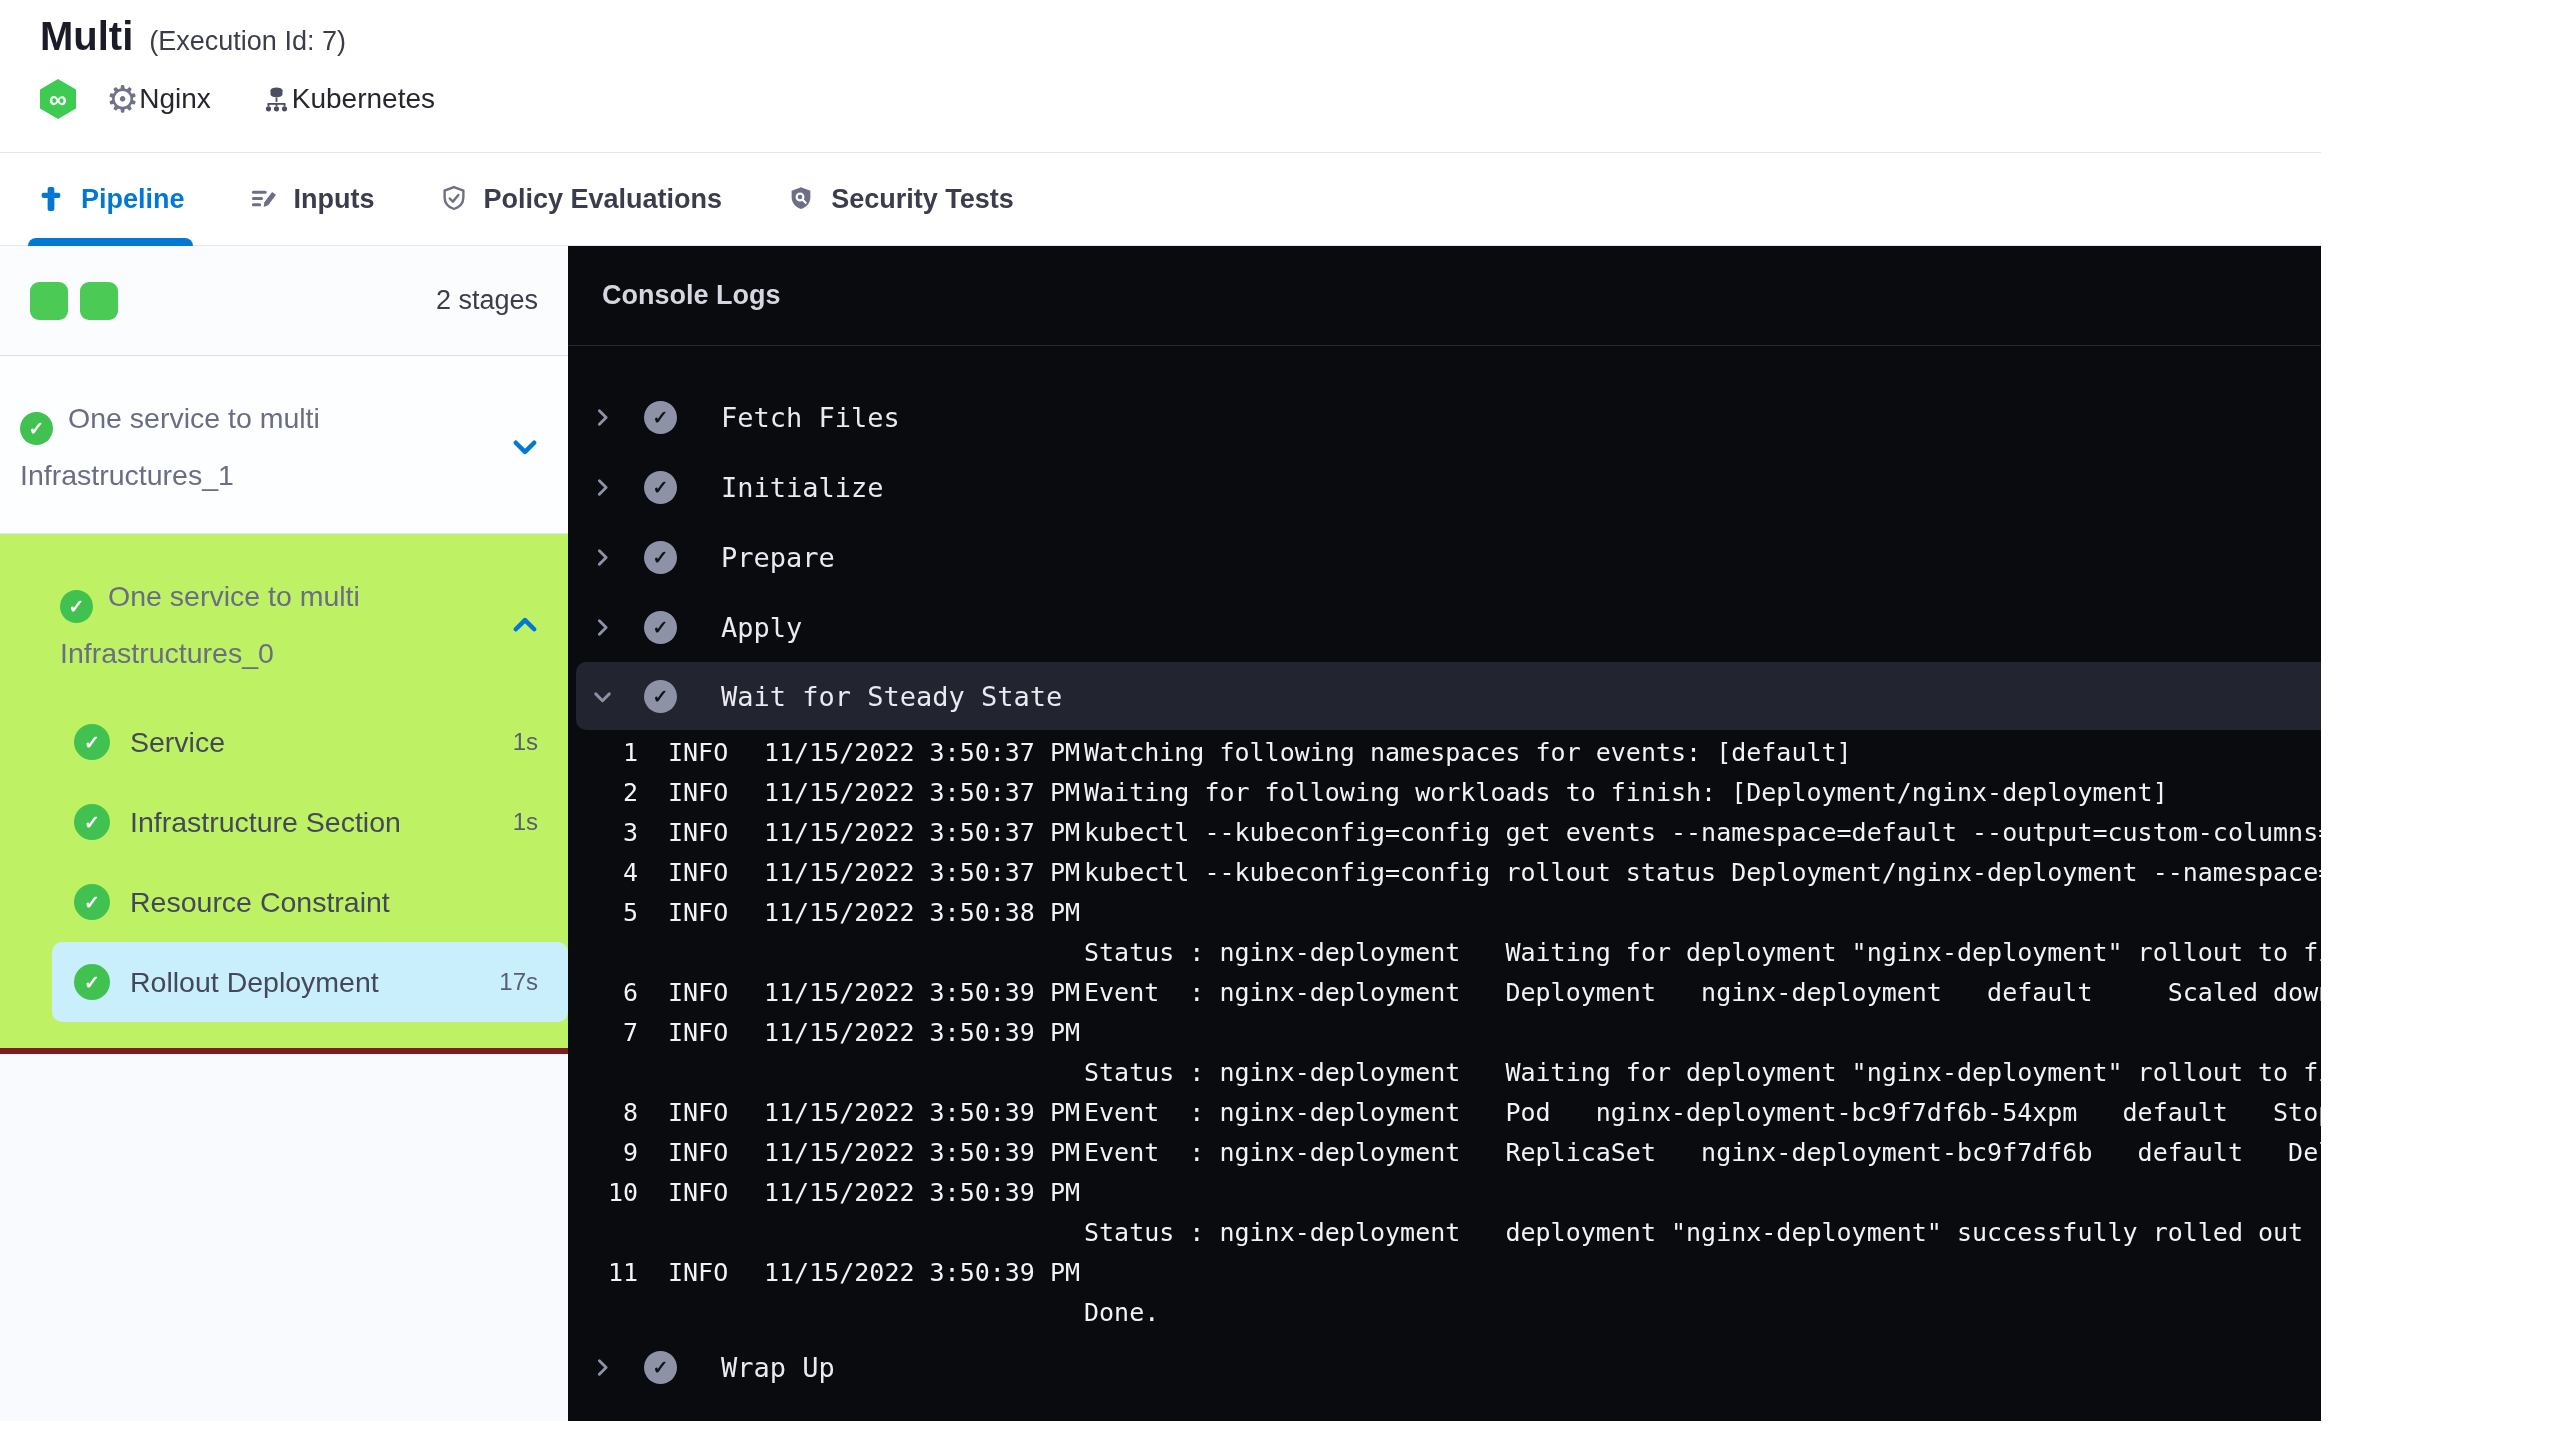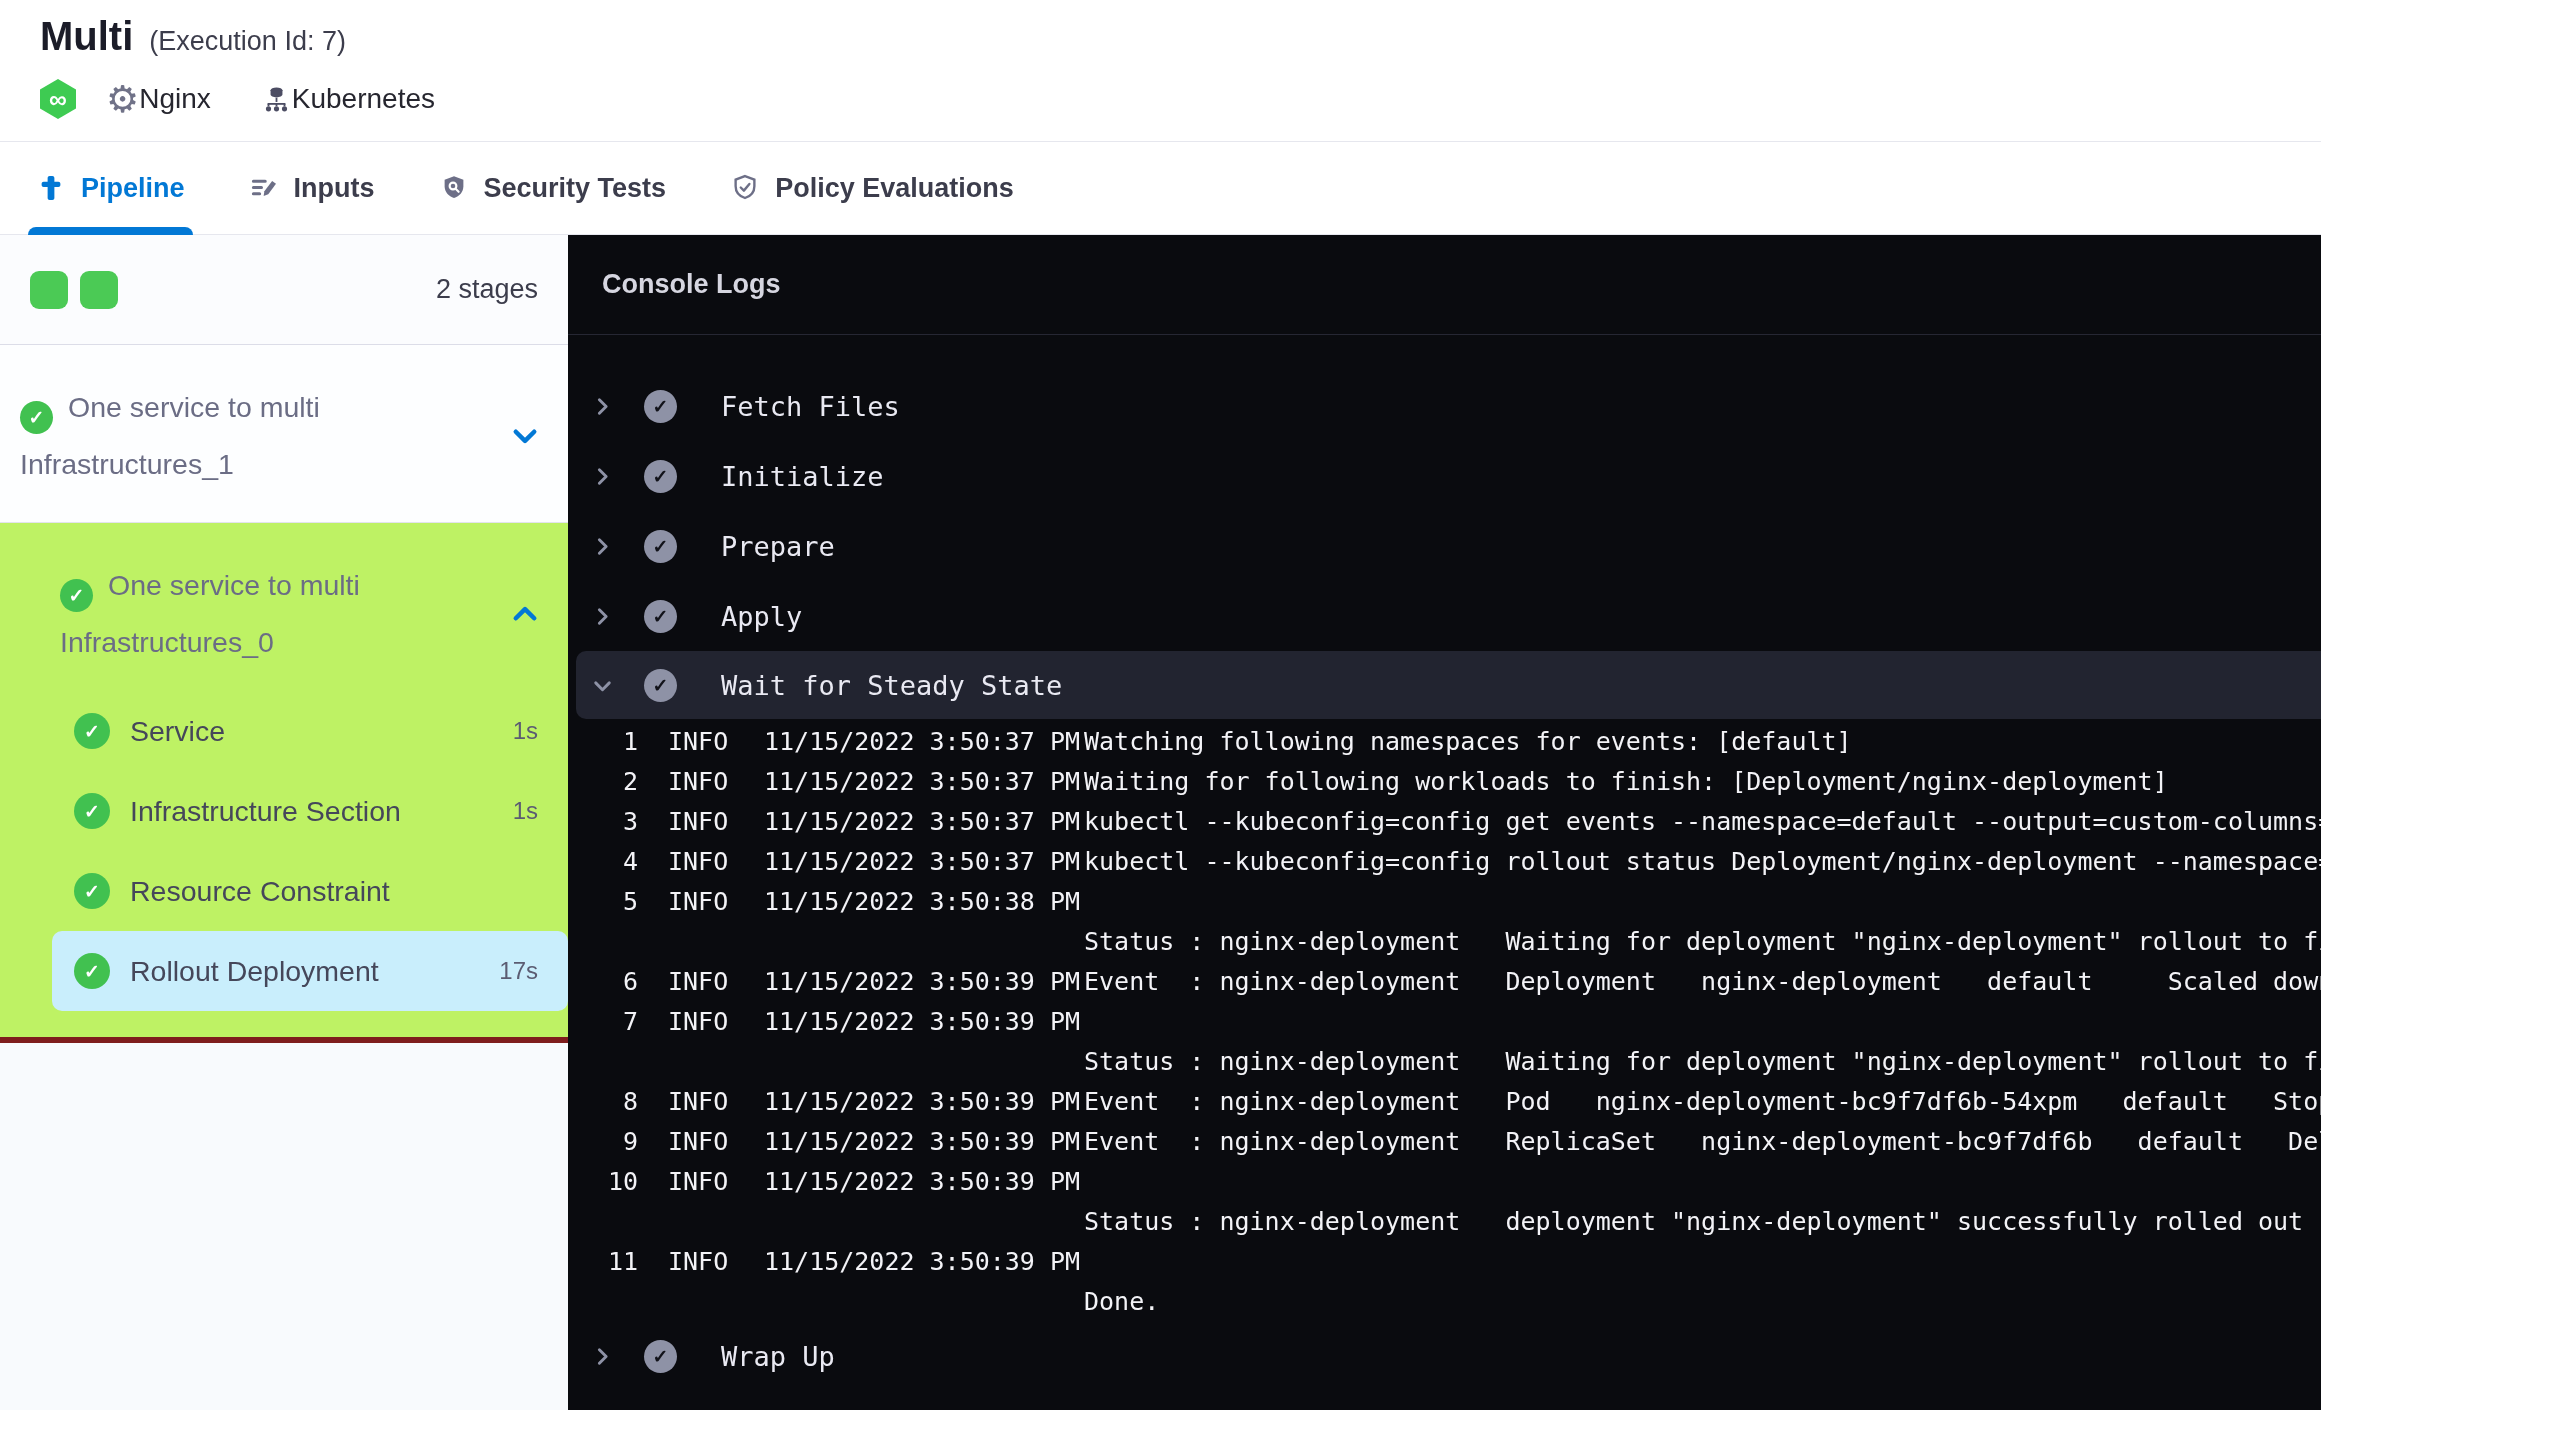--- a/index.html
+++ b/index.html
@@ -14,21 +14,21 @@
   .meta-row { display:flex; align-items:center; margin:20px 0 0 40px; }
   .hex { width:36px; height:40px; flex:none;
          clip-path:polygon(50% 0,100% 26%,100% 74%,50% 100%,0 74%,0 26%);
          background:#3ecb52; display:flex; align-items:center; justify-content:center;
          color:#fff; font-size:25px; font-weight:bold; }
   .gear { font-size:37px; color:#707288; margin-left:30px; line-height:1; }
   .meta-label { font-size:28px; color:#26262f; }
   .infra-ic { margin-left:50px; color:#4c4d63; display:flex; }
 
   
-  .tabs { height:94px; margin-top:22px; border-top:1px solid #e6e7ee; border-bottom:1px solid #e6e7ee;
+  .tabs { height:94px; margin-top:33px; border-top:1px solid #e6e7ee; border-bottom:1px solid #e6e7ee;
           display:flex; align-items:stretch; padding-left:36px; gap:64px; background:#fff; }
   .tab { display:flex; align-items:center; gap:15px; font-size:27px; font-weight:bold;
          color:#3c3d4c; position:relative; cursor:pointer; }
   .tab .tab-icon { color:#6d6f87; display:flex; }
   .tab.active { color:#0278d5; }
   .tab.active .tab-icon { color:#0278d5; }
   .tab.active::after { content:""; position:absolute; left:-8px; right:-8px; bottom:-1px; height:8px;
                        background:#0278d5; border-radius:8px 8px 0 0; }
 
   
@@ -121,36 +121,36 @@
             <g stroke="currentColor" stroke-width="2.4" stroke-linecap="round">
               <path d="M3.5 6.5h9.5M3.5 11.5h6.5M3.5 16.5h5"></path>
             </g>
             <path fill="currentColor" d="M12.3 14.6l6.2-8.3 3.1 2.3-6.2 8.3-3.7 1.5z"></path>
           </svg>
         </span>
         <span class="tab-label">Inputs</span>
       </div>
       <div class="tab">
         <span class="tab-icon">
+          <svg viewBox="0 0 24 24" width="30" height="30" fill="none" stroke="currentColor" stroke-width="1.9">
+            <path d="M12 2.5l7.5 2.8v5.2c0 4.6-3.2 8-7.5 9.5-4.3-1.5-7.5-4.9-7.5-9.5V5.3z"></path>
+            <path d="M8.6 11.6l2.5 2.5 4.4-5.3" stroke-linecap="round" stroke-linejoin="round"></path>
+          </svg>
+        </span>
+        <span class="tab-label">Policy Evaluations</span>
+      </div>
+      <div class="tab">
+        <span class="tab-icon">
           <svg viewBox="0 0 24 24" width="30" height="30">
             <path fill="currentColor" d="M12 2.5l7.5 2.8v5.2c0 4.6-3.2 8-7.5 9.5-4.3-1.5-7.5-4.9-7.5-9.5V5.3z"></path>
             <circle cx="11.2" cy="10.4" r="2.7" fill="none" stroke="#fff" stroke-width="1.7"></circle>
             <path d="M13.3 12.6l2.4 2.4" stroke="#fff" stroke-width="1.7" stroke-linecap="round"></path>
           </svg>
         </span>
         <span class="tab-label">Security Tests</span>
-      </div>
-      <div class="tab">
-        <span class="tab-icon">
-          <svg viewBox="0 0 24 24" width="30" height="30" fill="none" stroke="currentColor" stroke-width="1.9">
-            <path d="M12 2.5l7.5 2.8v5.2c0 4.6-3.2 8-7.5 9.5-4.3-1.5-7.5-4.9-7.5-9.5V5.3z"></path>
-            <path d="M8.6 11.6l2.5 2.5 4.4-5.3" stroke-linecap="round" stroke-linejoin="round"></path>
-          </svg>
-        </span>
-        <span class="tab-label">Policy Evaluations</span>
       </div>
     </nav>
 
   <div class="main">
 
     <aside class="sidebar">
       <div class="stages-header">
         <span id="minimap" style="display:flex">
             <span class="sq"></span>
             <span class="sq"></span>

